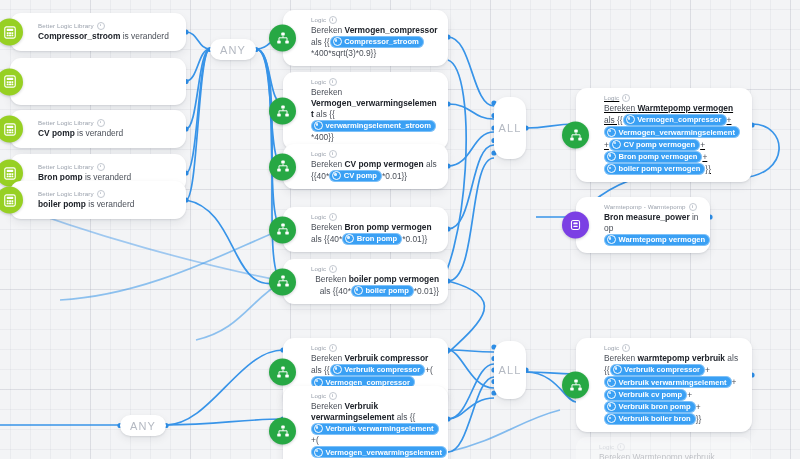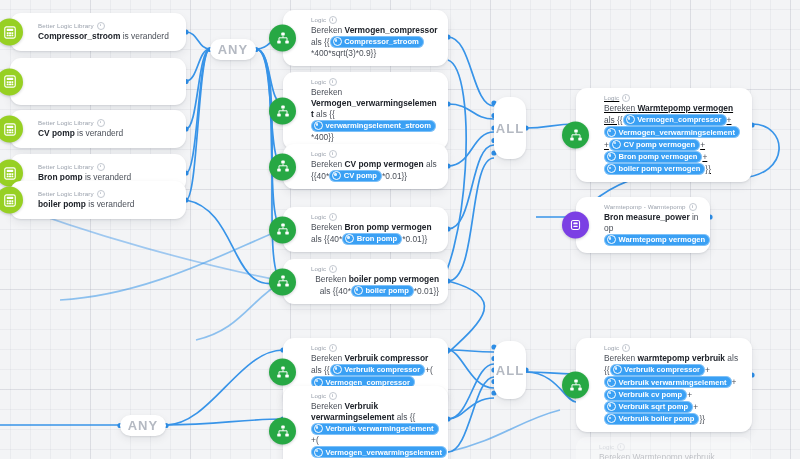--- a/index.html
+++ b/index.html
@@ -83,21 +83,21 @@
   .nicon.green{background:#27a844;}
   .nicon.lime{background:#97d023;}
   .nicon.purple{background:#7b3fe4;}
   .nicon svg{display:block;}
 
   
   .junction{
     position:absolute;background:#fff;
     box-shadow:0 1px 2px rgba(16,24,40,.10),0 3px 8px rgba(16,24,40,.07);
     display:flex;align-items:center;justify-content:center;
-    color:#b4b9c2;font-size:13px;font-weight:700;letter-spacing:1.1px;text-align:center;
+    color:#b4b9c2;font-size:11px;font-weight:400;letter-spacing:1.1px;text-align:center;
   }
   .junction.any{border-radius:999px;}
   .junction.all{border-radius:13px;}
 </style>
 </head>
 <body>
 
 <div id="canvas">
 
   <svg id="edges" viewBox="0 0 800 459" xmlns="http://www.w3.org/2000/svg">
@@ -519,24 +519,24 @@
               <span class="cicon"></span>
               <span>Verbruik compressor</span>
             </span><span class="reg">+</span><span class="chip">
               <span class="cicon"></span>
               <span>Verbruik verwarmingselement</span>
             </span><span class="reg">+</span><span class="chip">
               <span class="cicon"></span>
               <span>Verbruik cv pomp</span>
             </span><span class="reg">+</span><span class="chip">
               <span class="cicon"></span>
-              <span>Verbruik sqrt pomp</span>
-            </span><span class="reg">+</span><span class="chip">
-              <span class="cicon"></span>
-              <span>Verbruik boiler pomp</span>
+              <span>Verbruik bron pomp</span>
+            </span><span class="reg">+</span><span class="chip">
+              <span class="cicon"></span>
+              <span>Verbruik boiler bron</span>
             </span><span class="reg">}}</span></div>
         </div>
       </div>
       <div class="card faded" style="left: 576px; top: 437px; width: 176px; min-height: 30px;">
         <div class="body" style="margin-left: 14px;">
           <div class="kicker">
             <span>Logic</span>
             <span class="info-dot"></span>
           </div>
           <div class="title"><span class="reg">Bereken Warmtepomp verbruik</span></div>

